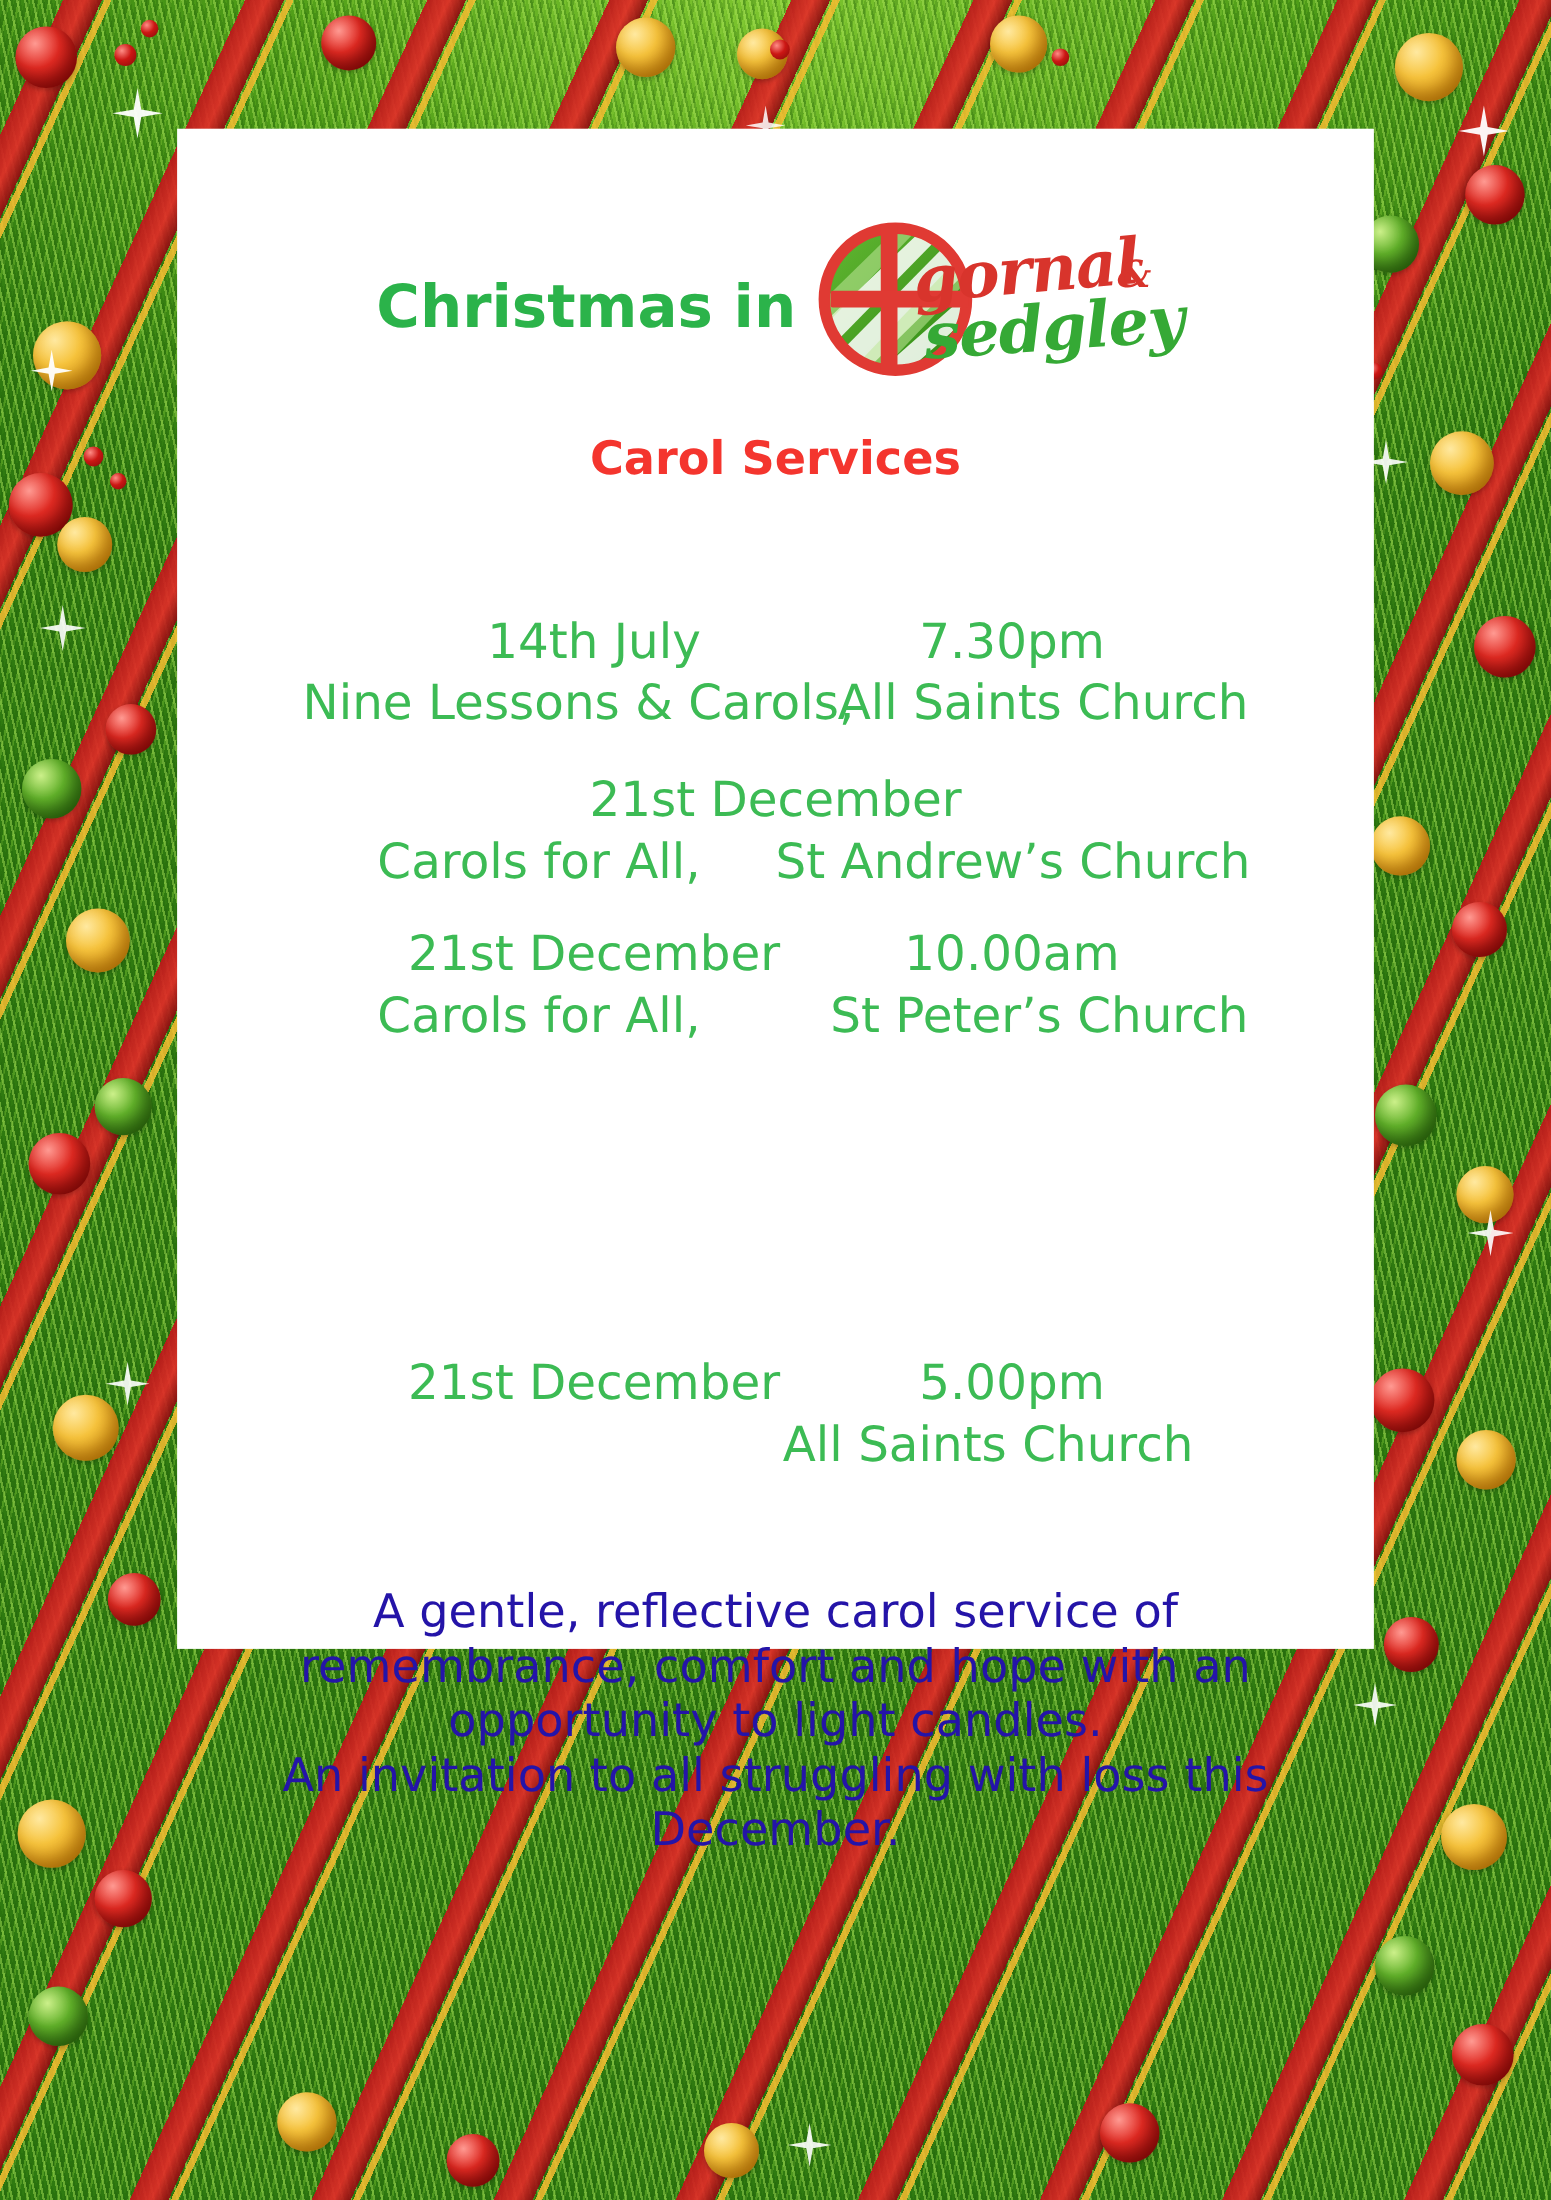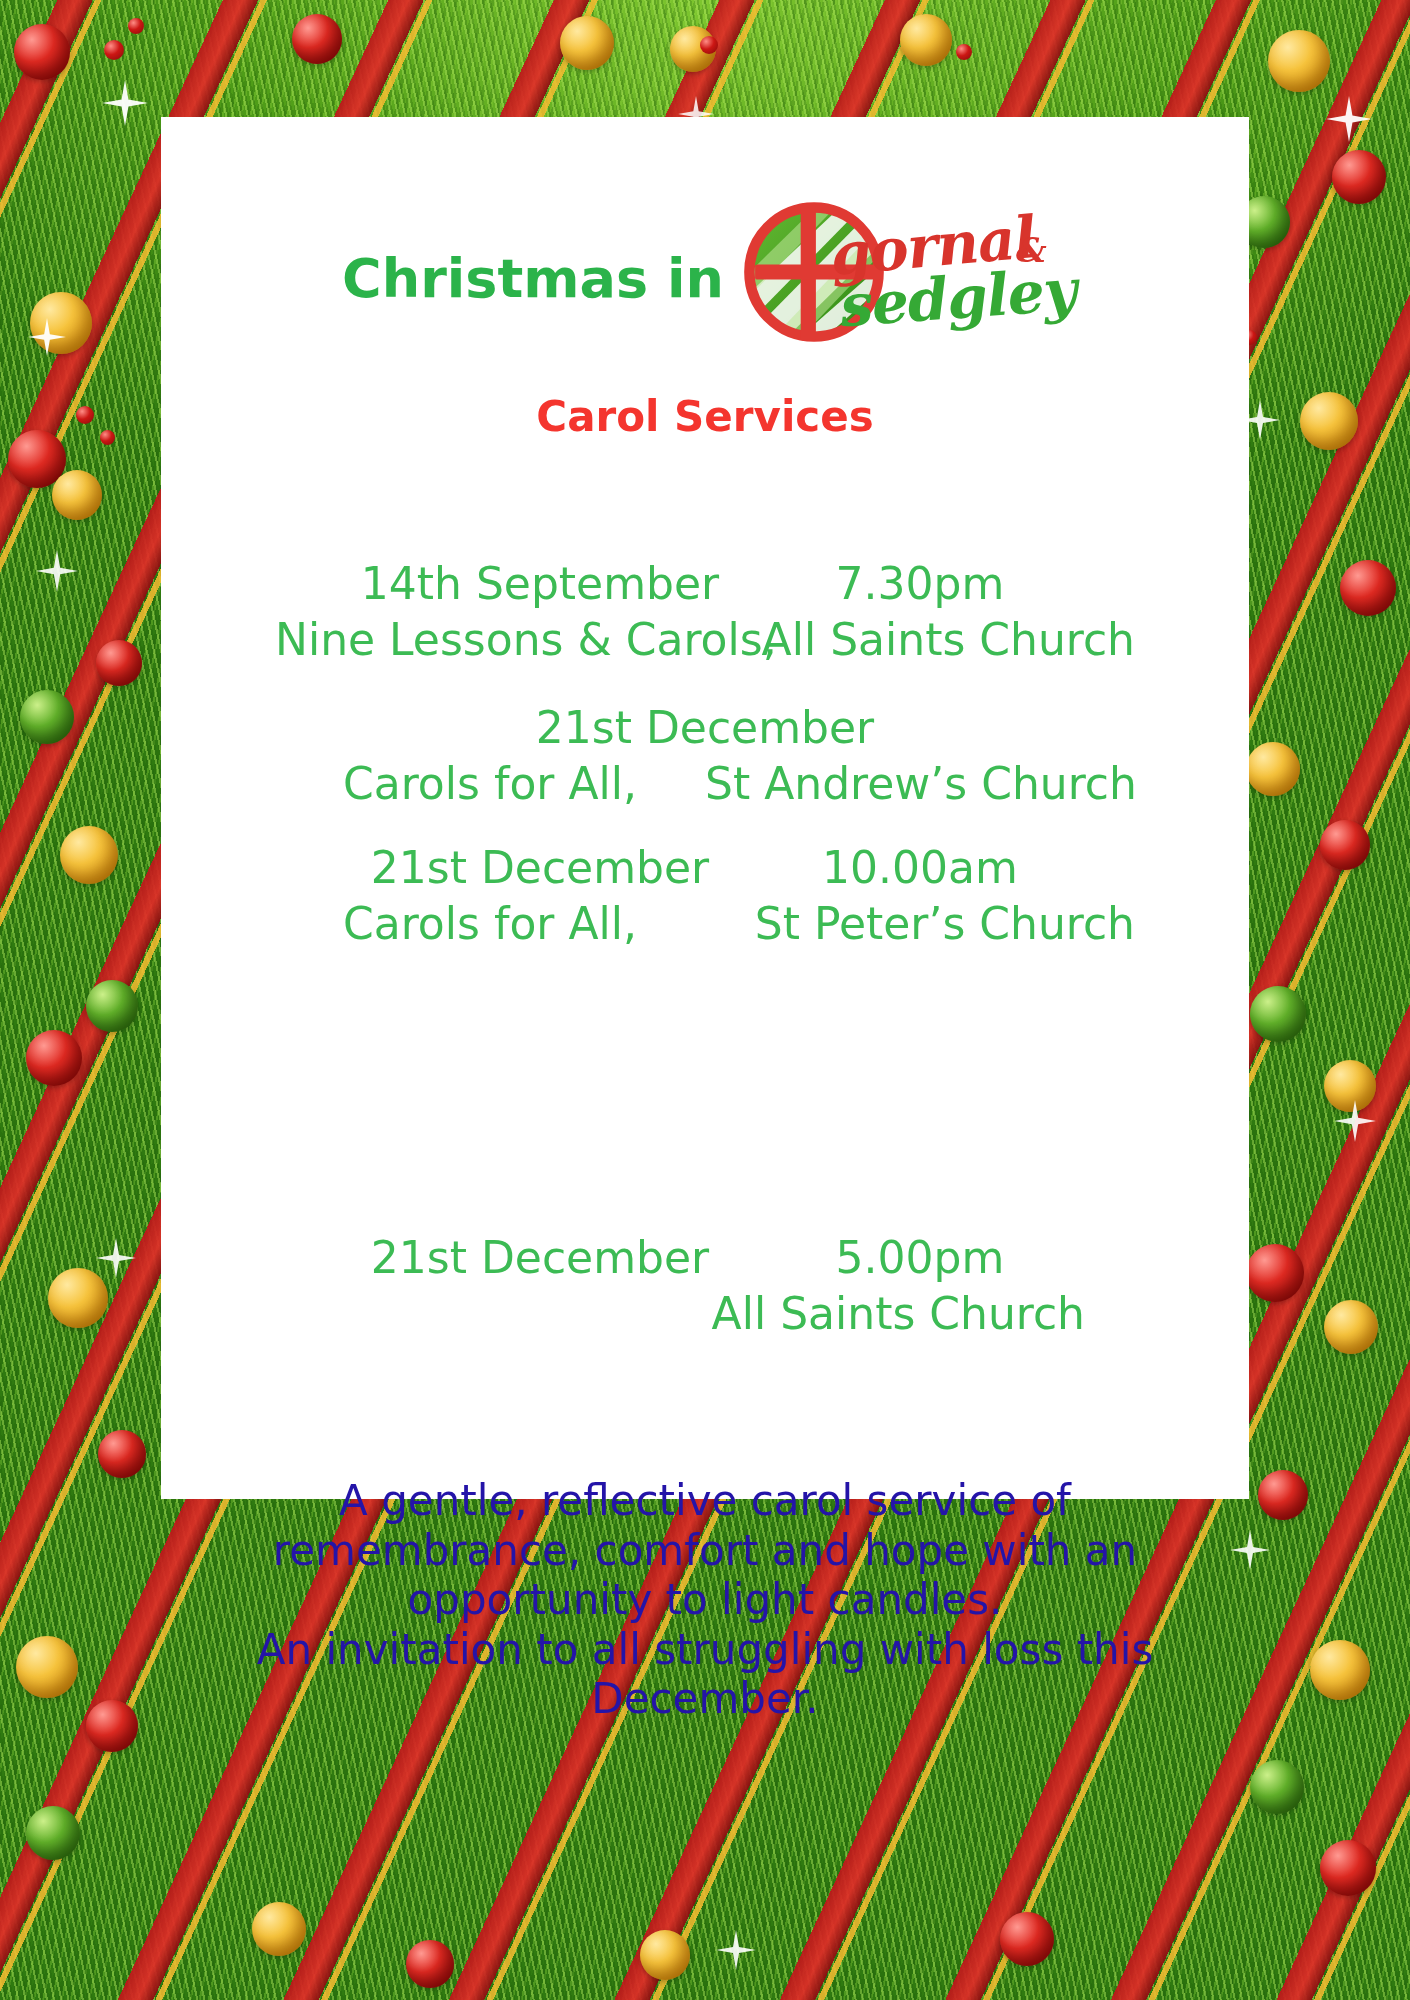--- a/index.html
+++ b/index.html
@@ -235,21 +235,21 @@
   #service-1 { top: 700px; }
   #service-2 { top: 840px; }
   #service-3 { top: 1230px; }
 
   #service-3 .line2 { justify-content: center; }
   #service-3 .col-place { width: 760px; }
 
   .blurb {
     position: absolute;
     left: 200px;
-    top: 1476px;
+    top: 1440px;
     width: 1010px;
     text-align: center;
     color: #2414a8;
     font-family: "DejaVu Sans", sans-serif;
     font-size: 42px;
     line-height: 1.18;
   }
   .blurb p { margin: 0; }
 </style>
 </head>
@@ -381,21 +381,21 @@
           <span class="logo-amp">&amp;</span>
           <span class="logo-sedgley">sedgley</span>
         </div>
       </div>
     </div>
 
     <div id="carol-services-heading" class="section-heading">Carol Services</div>
 
     <div class="service" id="service-0">
       <div class="line1">
-        <span class="col-date">14th September</span>
+        <span class="col-date">14th July</span>
         <span class="col-time">7.30pm</span>
       </div>
       <div class="line2">
         <span class="col-name">Nine Lessons &amp; Carols,</span>
         <span class="col-place">All Saints Church</span>
       </div>
     </div>
 
     <div class="service" id="service-1">
       <div class="line1">

